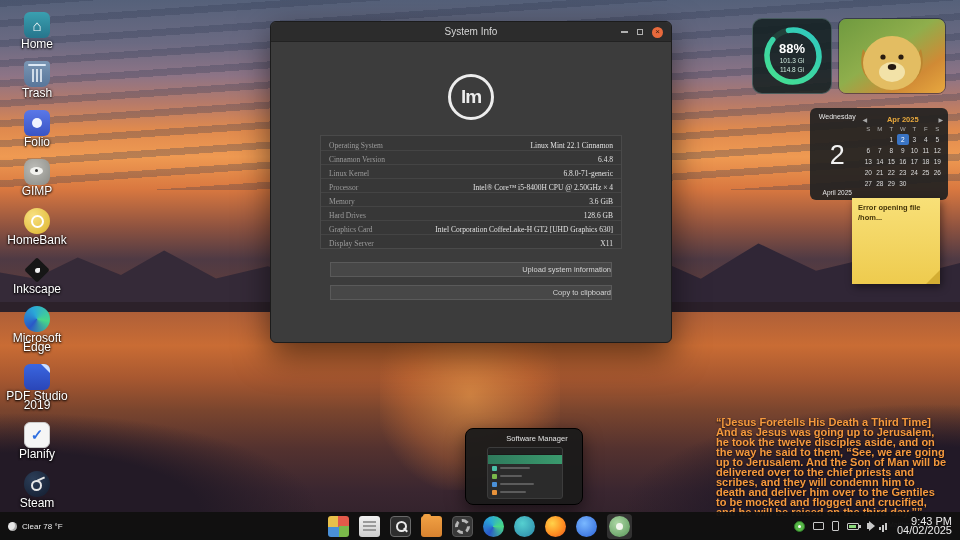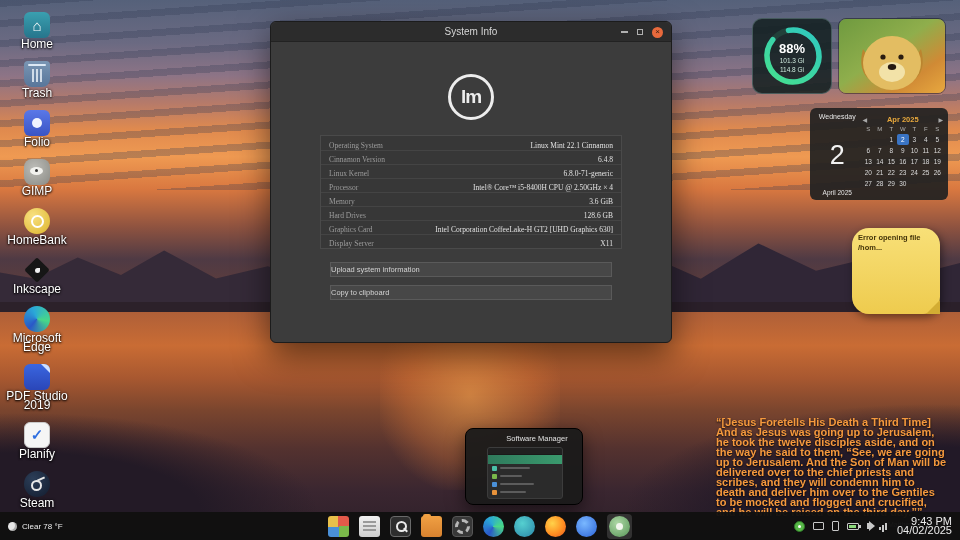--- a/index.html
+++ b/index.html
@@ -74,21 +74,21 @@
     display:flex; align-items:center; justify-content:center;
     color:#ededed; font-size:19px; font-weight:bold; letter-spacing:-1px; }
   .si-table { position:absolute; left:49px; right:49px; top:113px;
     background:#373737; border:1px solid #4a4a4a; }
   .si-row { display:flex; justify-content:space-between; align-items:flex-end; height:14px; padding:0 8px;font-family:Liberation Serif, serif; }
   .si-row + .si-row { border-top:1px solid #444; }
   .si-label { font-size:7.5px; color:#9c9c9c; }
   .si-value { font-size:7.5px; color:#e2e2e2; }
   .si-btn { position:absolute; left:59px; right:59px; height:15px;
     background:#474747; border:1px solid #5a5a5a; border-radius:0;
-    color:#d2d2d2; font-size:7.5px; text-align:left; line-height:14px; }
+    color:#d2d2d2; font-size:7.5px; text-align:right; line-height:14px; }
   .si-btn.upload { top:240px; }
   .si-btn.copy { top:263px; }
 
   
   .disk { position:absolute; left:752px; top:18px; width:80px; height:76px;
     background:rgba(18,30,30,.85); border:1px solid rgba(110,140,140,.5); border-radius:10px; }
   .disk svg { position:absolute; left:9px; top:6px; }
   .disk-pct { position:absolute; left:0; right:0; top:22px; text-align:center; font-size:13px; font-weight:bold; color:#fff; }
   .disk-used, .disk-tot { position:absolute; left:0; right:0; text-align:center; font-size:6.5px; color:#cde8dc; }
   .disk-used { top:38px; } .disk-tot { top:47px; }
@@ -104,22 +104,22 @@
   .cal-monthyear { font-size:6.5px; color:#e4e4e4; }
   .cal-right { flex:1; padding-left:4px; }
   .cal-head { display:flex; justify-content:space-between; align-items:center; height:12px; }
   .cal-arrow { font-size:6px; color:#a8a8a8; }
   .cal-title { font-size:7.5px; font-weight:bold; color:#e8a83c; }
   .cal-grid { display:grid; grid-template-columns:repeat(7, 11.5px); }
   .cal-dh { font-size:6px; color:#b0b0b0; text-align:center; height:9px; line-height:9px; }
   .cal-cell { font-size:6.5px; color:#dadada; text-align:center; height:11px; line-height:11px; }
   .cal-cell.sel { background:#3a74c4; border-radius:2px; color:#fff; }
 
-  .note { position:absolute; left:852px; top:228px; width:88px; height:86px;
-    background:linear-gradient(180deg,#f8e078,#eecb4e); box-shadow:2px 3px 8px rgba(0,0,0,.45);border-radius:17px; }
+  .note { position:absolute; left:852px; top:198px; width:88px; height:86px;
+    background:linear-gradient(180deg,#f8e078,#eecb4e); box-shadow:2px 3px 8px rgba(0,0,0,.45); }
   .note::after { content:""; position:absolute; right:0; bottom:0;
     border-style:solid; border-width:14px 14px 0 0; border-color:#d3ad33 transparent transparent transparent;
     transform:rotate(180deg); }
   .note-text { padding:5px 6px; font-size:7.5px; font-weight:bold; color:#433409; line-height:10px; }
 
   .verse { position:absolute; left:716px; top:417px; width:230px; }
   .verse-text { font-size:11px; font-weight:bold; color:#f5993d; line-height:10px;
     text-shadow:0 1px 2px rgba(0,0,0,.85); }
   .verse-ref { margin-top:4px; text-align:right; font-size:7px; color:#d9d9d9;
     text-shadow:0 1px 2px rgba(0,0,0,.85); }

